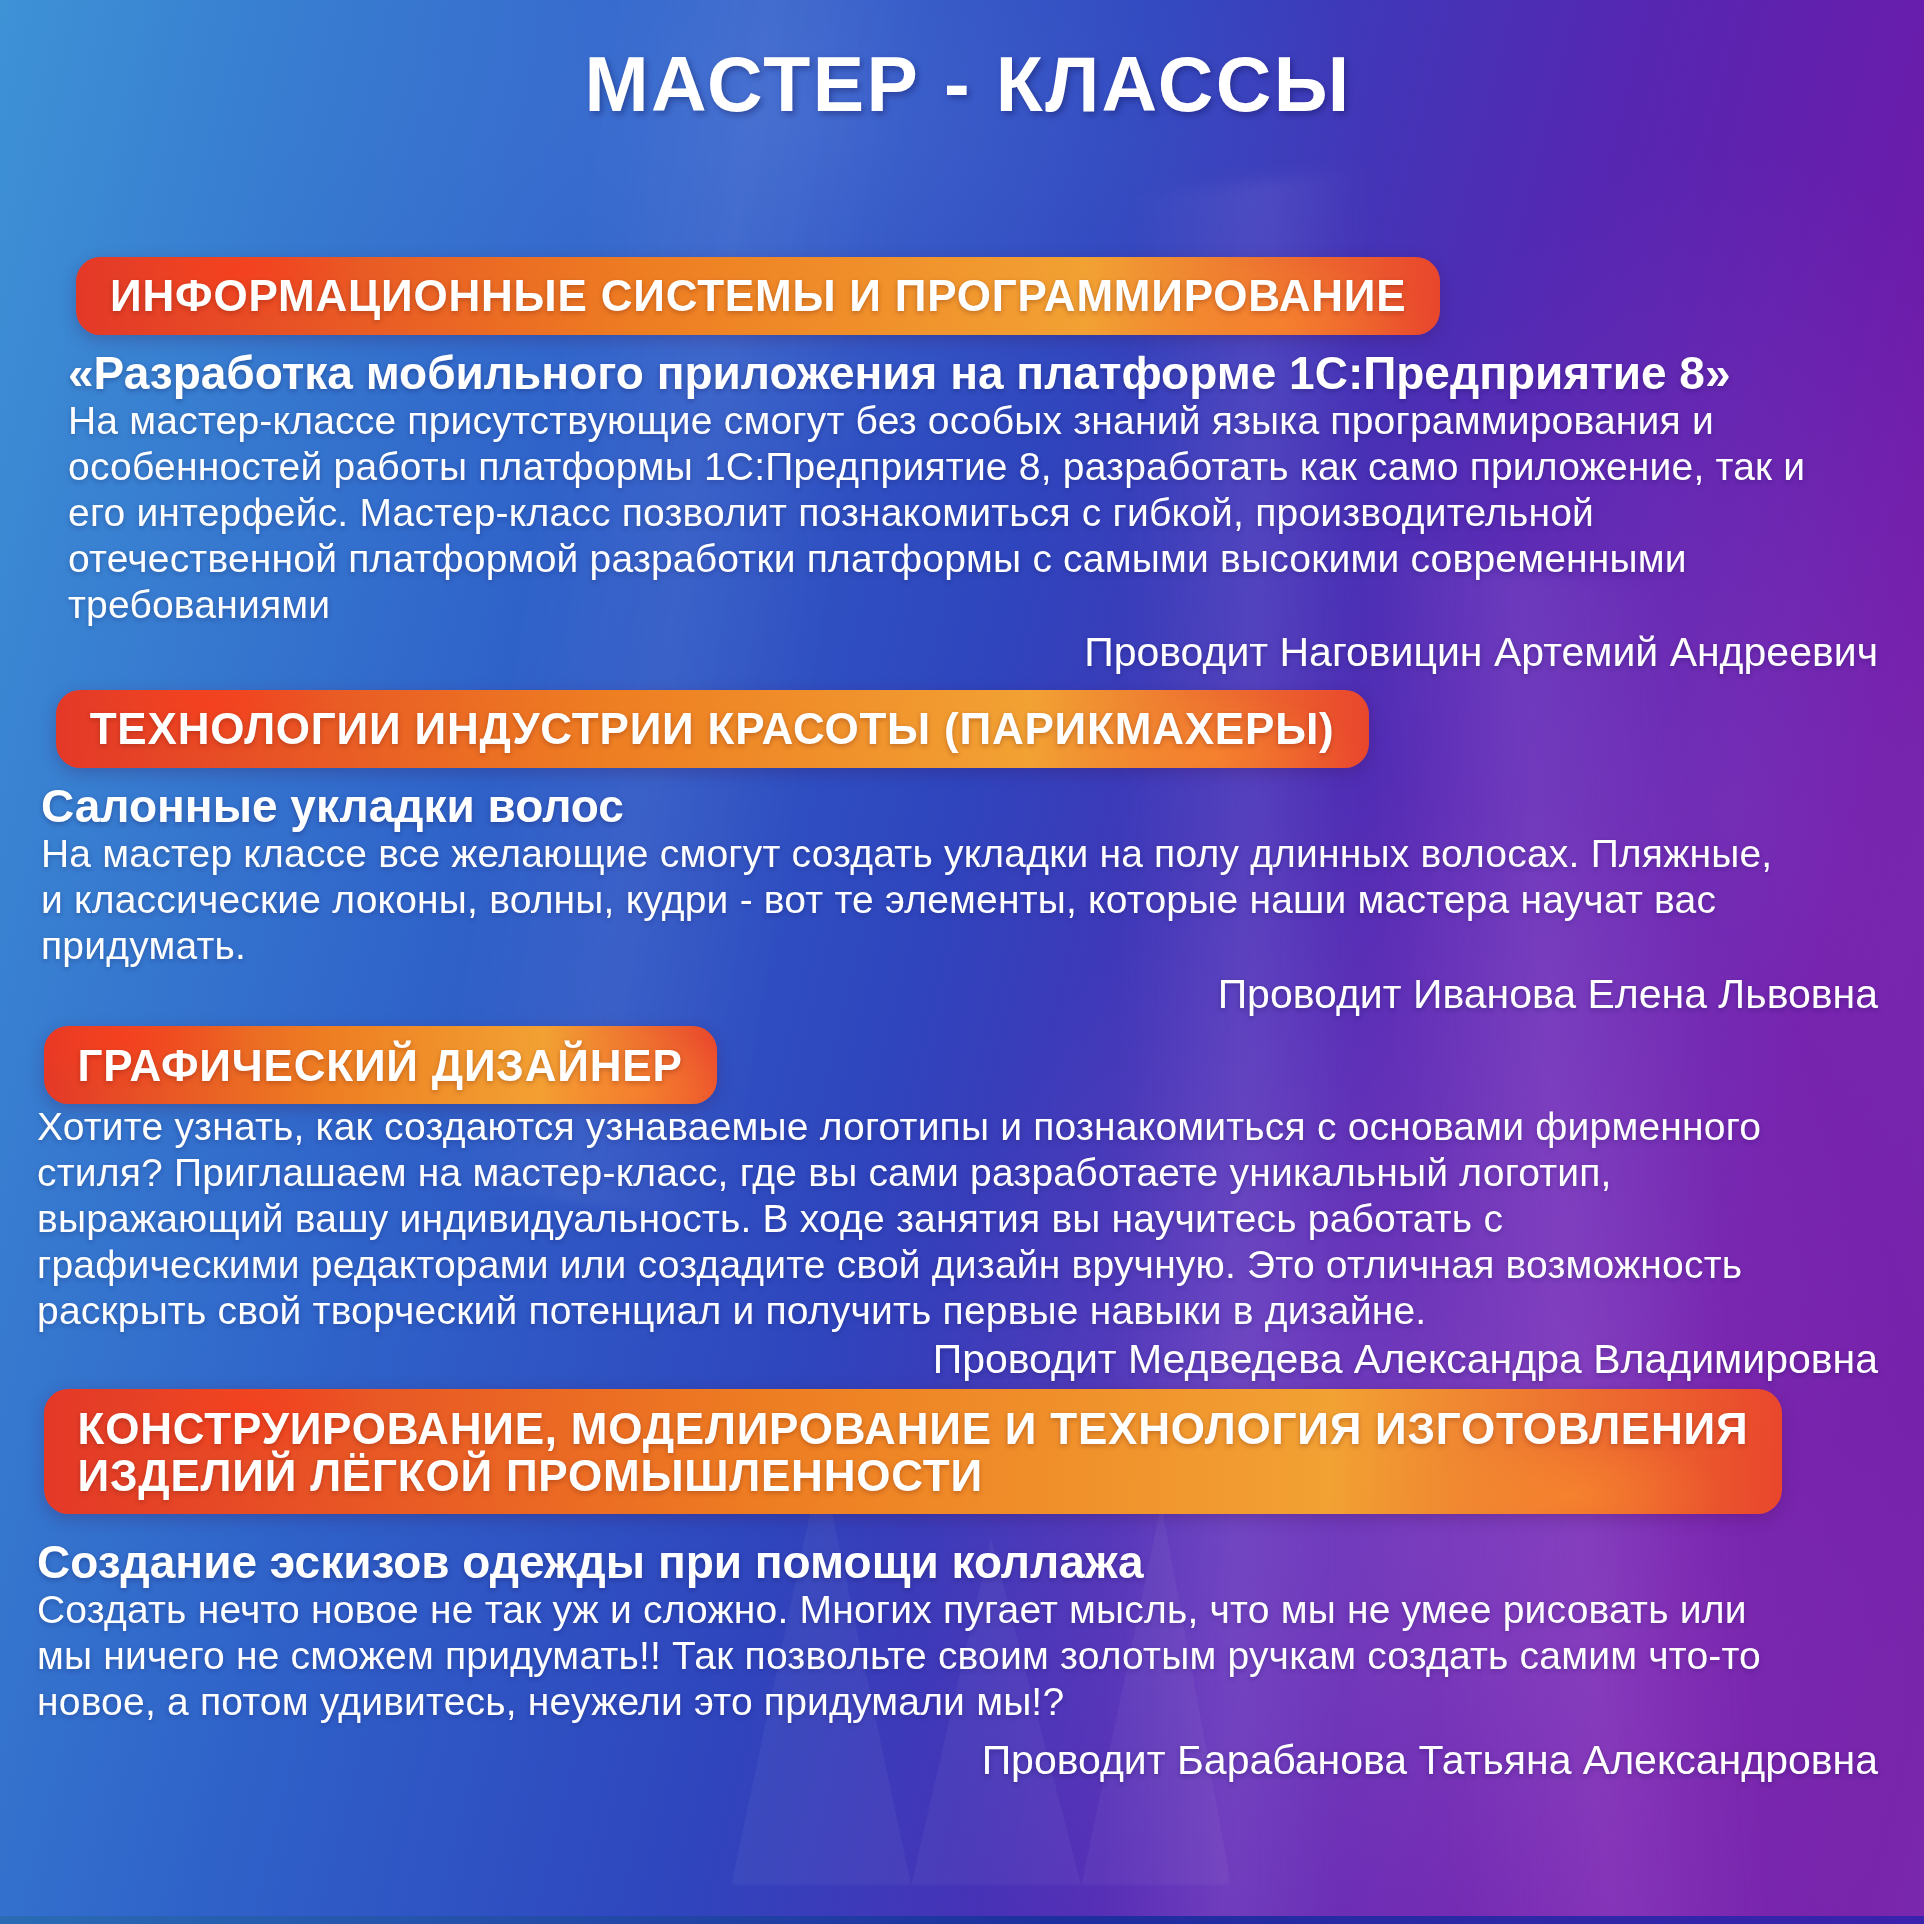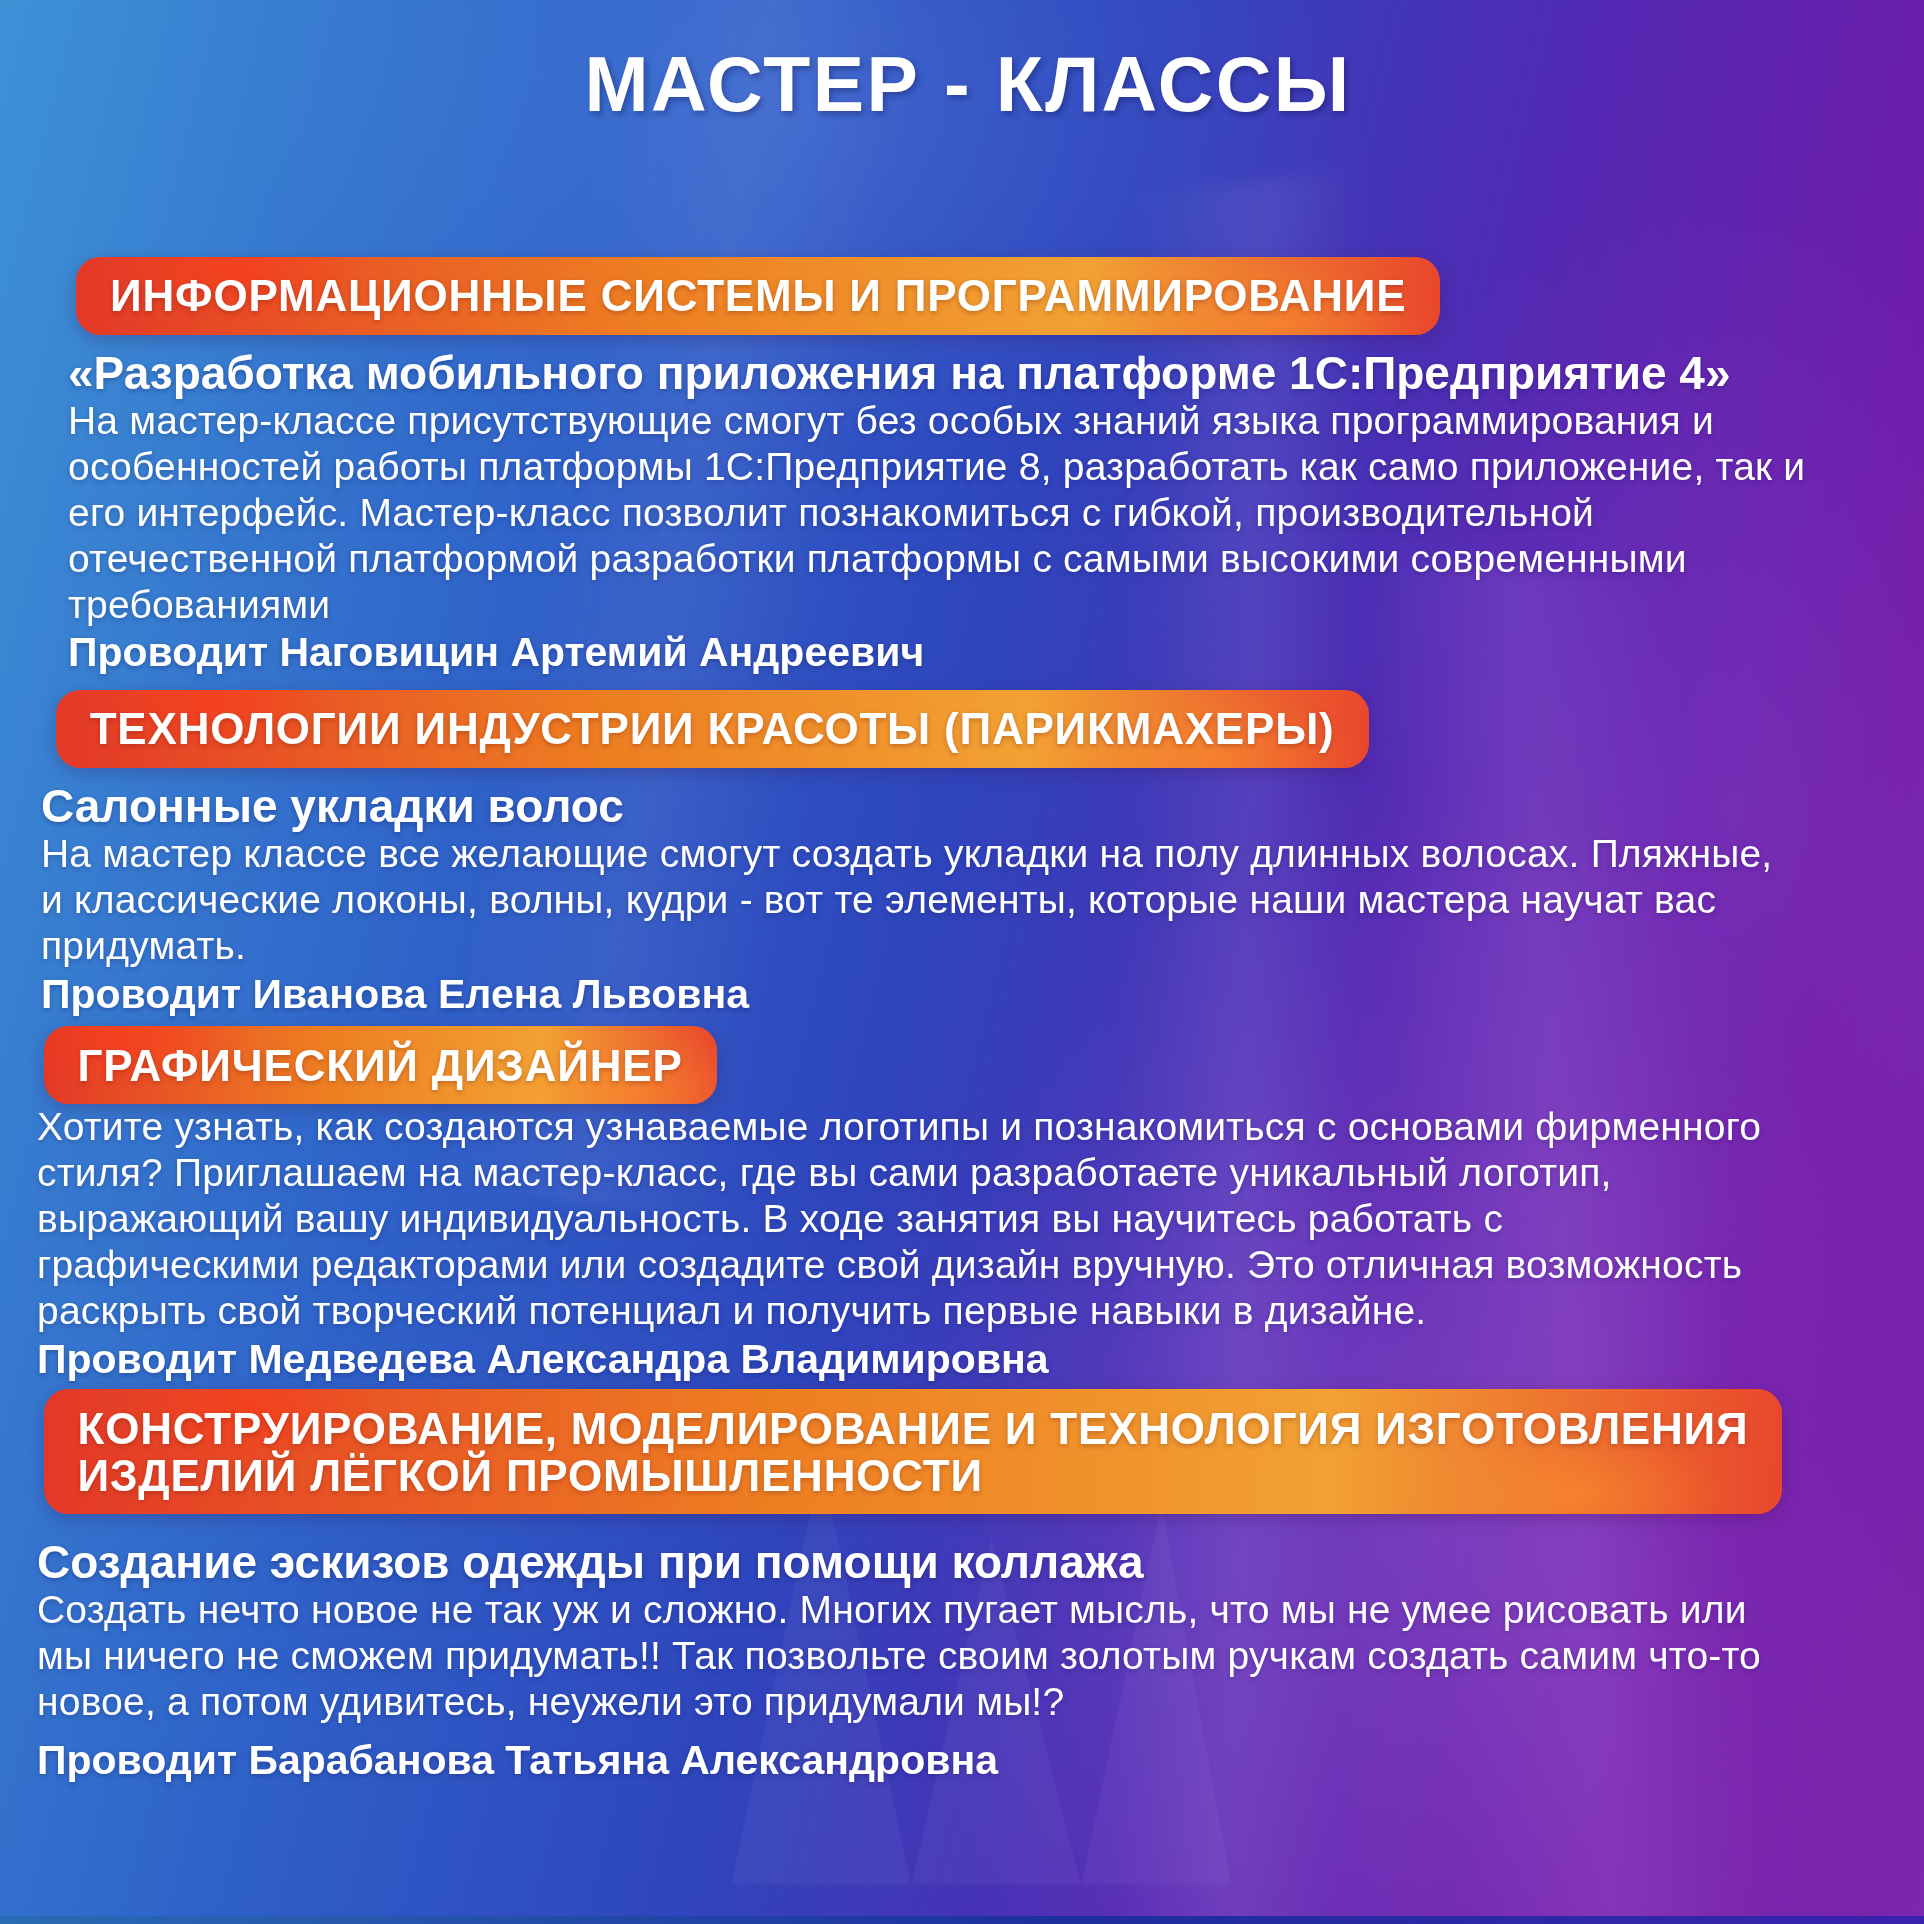--- a/index.html
+++ b/index.html
@@ -102,42 +102,43 @@
     line-height: 46px;
     font-weight: 400;
     white-space: nowrap;
     letter-spacing: 0.2px;
     text-shadow: 0 1.6px 4.9px rgba(10,10,70,0.25);
   }
   .mk-host {
     margin-top: 1.6px;
     font-size: 41px;
     line-height: 46px;
-    font-weight: 700;
+    font-weight: 400;
     text-shadow: 0 2.4px 5.7px rgba(10,10,70,0.30);
+    text-align: right;
   }
   .s4 .mk-host { margin-top: 11.4px; }
 </style>
 </head>
 <body>
 
 <div class="poster">
   <div class="swirl swirl-a"></div>
   <div class="swirl swirl-b"></div>
   <div class="swirl swirl-c"></div>
   <div class="swirl swirl-d"></div>
   <div class="bottom-strip"></div>
 
   <h1 class="main-title">МАСТЕР - КЛАССЫ</h1>
 
   <section class="mk s1">
     <div class="badge">
       <div class="badge-line">ИНФОРМАЦИОННЫЕ СИСТЕМЫ И ПРОГРАММИРОВАНИЕ</div>
     </div>
-    <h2 class="mk-title">«Разработка мобильного приложения на платформе 1С:Предприятие 4»</h2>
+    <h2 class="mk-title">«Разработка мобильного приложения на платформе 1С:Предприятие 8»</h2>
     <div class="mk-desc">
       <div class="line">На мастер-классе присутствующие смогут без особых знаний языка программирования и</div>
       <div class="line">особенностей работы платформы 1С:Предприятие 8, разработать как само приложение, так и</div>
       <div class="line">его интерфейс. Мастер-класс позволит познакомиться с гибкой, производительной</div>
       <div class="line">отечественной платформой разработки платформы с самыми высокими современными</div>
       <div class="line">требованиями</div>
     </div>
     <div class="mk-host">Проводит Наговицин Артемий Андреевич</div>
   </section>
 

